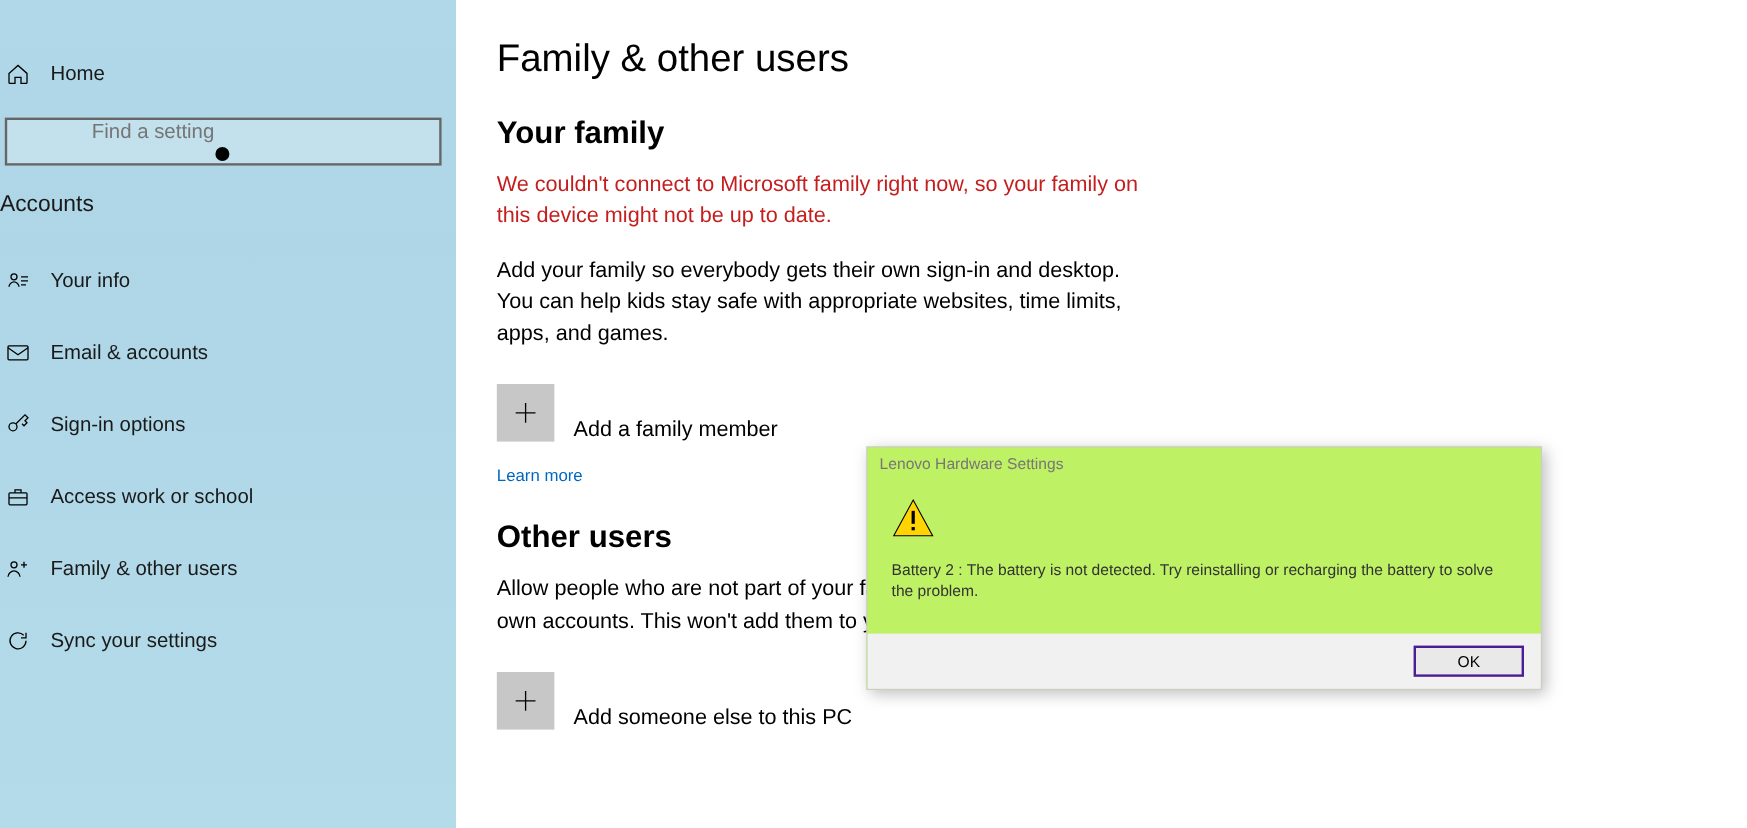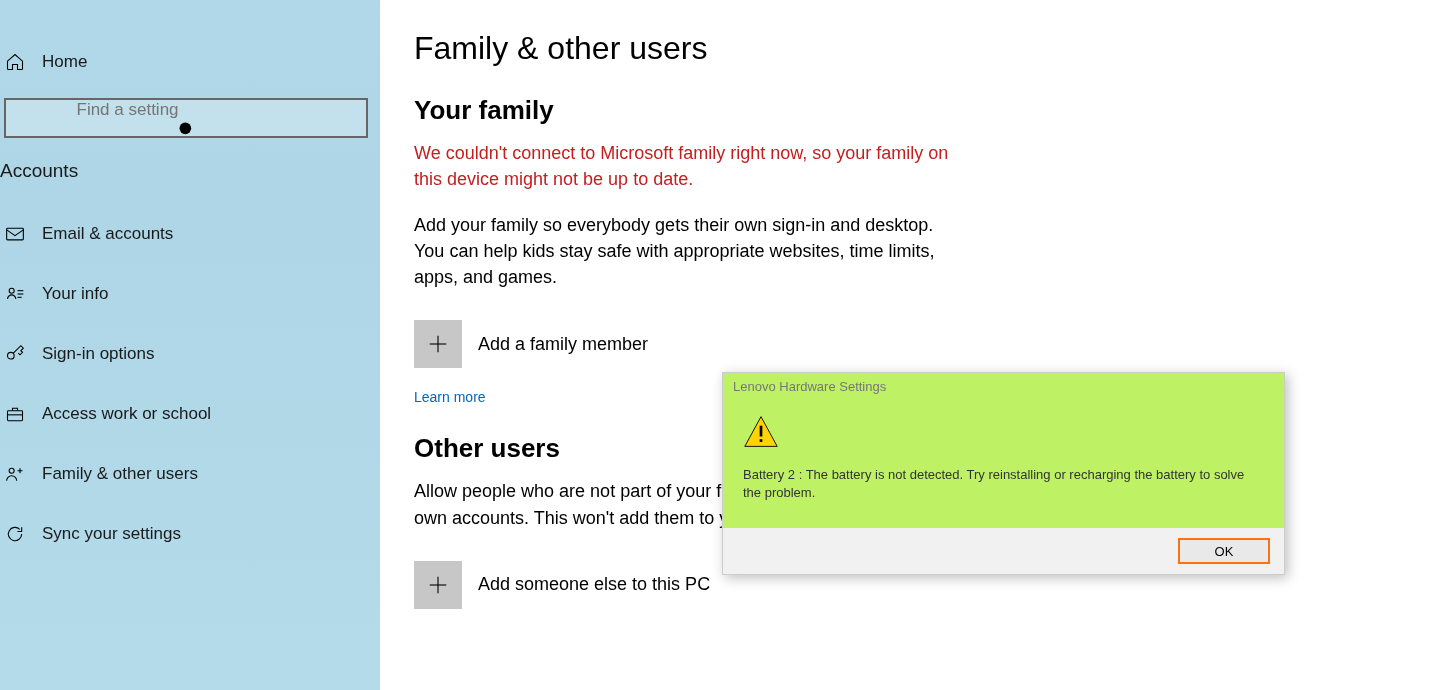--- a/index.html
+++ b/index.html
@@ -69,21 +69,21 @@
     margin-bottom: 20px;
   }
   .desc {
     font-size: 18px;
     line-height: 1.45;
     max-width: 540px;
     margin-bottom: 30px;
   }
   .add-row {
     display: flex;
-    align-items: center;
+    align-items: flex-end;
     gap: 16px;
     cursor: pointer;
     margin-bottom: 20px;
   }
   .add-btn {
     width: 48px; height:48px;
     background:#c7c7c7;
     display:flex; align-items:center; justify-content:center;
   }
   .add-btn svg { width:22px; height:22px; stroke:#000; stroke-width:1.2; }
@@ -119,21 +119,21 @@
   .dlg-msg { line-height:1.4; }
   .dlg-btnbar {
     background:#f1f1f1;
     padding:10px 14px;
     display:flex;
     justify-content:flex-end;
   }
   .ok-btn {
     width:92px; height:26px;
     background:#e9e9e9;
-    border:2px solid #f97316;
+    border:2px solid #4c1d95;
     font-size:13px;
     cursor:pointer;
   }
 </style>
 </head>
 <body>
 
 <div class="sidebar">
 
   <div class="nav-row">
@@ -154,38 +154,38 @@
         </svg>
     </span>
   </div>
 
   <div class="section-title">Accounts</div>
 
   <div class="sidebar-list">
     <div class="nav-row">
       <span class="ico">
         <svg viewBox="0 0 24 24">
-            <rect x="2" y="5" width="20" height="14" rx="1"></rect>
-            <path d="M2 7l10 7 10-7"></path>
-          </svg>
-      </span>
-      <span>Email &amp; accounts</span>
-    </div>
-
-    <div class="nav-row">
-      <span class="ico">
-        <svg viewBox="0 0 24 24">
             <circle cx="8" cy="8" r="3"></circle>
             <path d="M3 18c0-3 3-5 5-5s5 2 5 5"></path>
             <line x1="15" y1="8" x2="22" y2="8"></line>
             <line x1="15" y1="12" x2="22" y2="12"></line>
             <line x1="15" y1="16" x2="20" y2="16"></line>
           </svg>
       </span>
       <span>Your info</span>
+    </div>
+
+    <div class="nav-row">
+      <span class="ico">
+        <svg viewBox="0 0 24 24">
+            <rect x="2" y="5" width="20" height="14" rx="1"></rect>
+            <path d="M2 7l10 7 10-7"></path>
+          </svg>
+      </span>
+      <span>Email &amp; accounts</span>
     </div>
 
     <div class="nav-row">
       <span class="ico">
         <svg viewBox="0 0 24 24">
             <circle cx="7" cy="14" r="4"></circle>
             <path d="M10 11l9-9 3 3-3 3 2 2-3 3-2-2"></path>
           </svg>
       </span>
       <span>Sign-in options</span>

